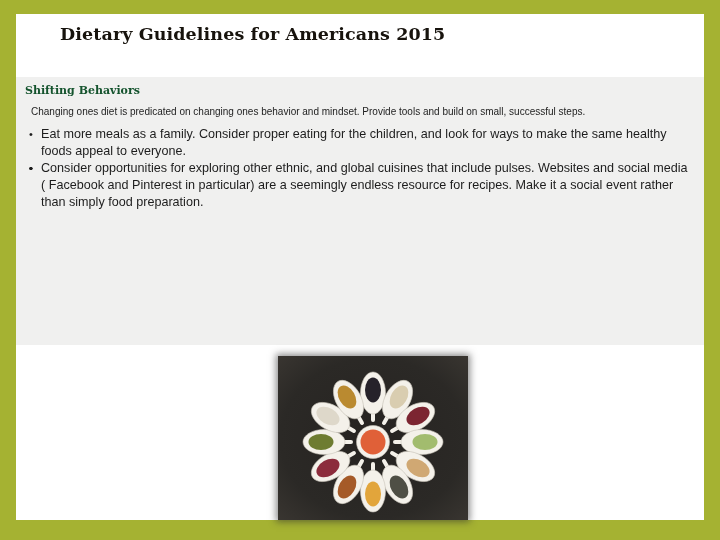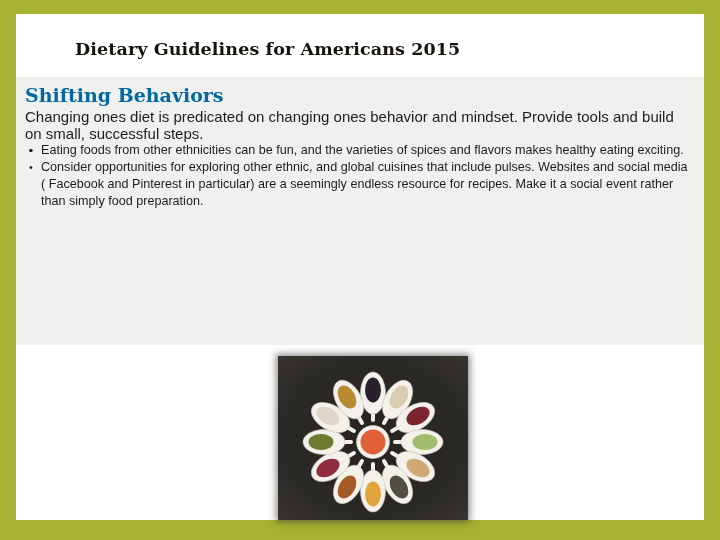--- a/index.html
+++ b/index.html
@@ -11,45 +11,45 @@
   }
   .slide {
     position: absolute;
     left: 16px; top: 14px;
     width: 688px; height: 506px;
     background: #fffffe;
   }
   .title {
     position: absolute;
     left: 44px; top: 10px;
-    margin: 15px;
+    margin: 0;
     font-family: "DejaVu Serif", serif;
     font-weight: bold;
     font-size: 17.5px;
     color: #17130d;
     letter-spacing: 0.1px;
   }
   .content-box {
     position: absolute;
     left: 0; top: 63px;
     width: 688px; height: 268px;
     box-sizing: border-box;
     padding: 7px 16px 0 9px;
     overflow: hidden;
   }
   .content-heading {
     margin: 0 0 2px 0;
     font-family: "DejaVu Serif", serif;
     font-weight: bold;
-    font-size: 19px;
-    color: #0369a1;
+    font-size: 11px;
+    color: #14532d;
   }
   .content-intro {
-    margin: 0;
-    font-size: 15px;
+    margin: 6px;
+    font-size: 10px;
     line-height: 17px;
     color: #1d1d1d;
   }
   .bullet-list {
     margin: 0;
     padding: 0;
     list-style: none;
   }
   .bullet-list li {
     position: relative;
@@ -77,24 +77,24 @@
 
 <div class="frame" style="background: rgb(165, 178, 50);">
   <div class="slide" style="background: rgb(255, 255, 255);">
 
     <h1 class="title">Dietary Guidelines for Americans 2015</h1>
 
     <div class="content-box" style="background: rgb(240, 240, 239);">
       <h2 class="content-heading">Shifting Behaviors</h2>
       <p class="content-intro">Changing ones diet is predicated on changing ones behavior and mindset. Provide tools and build on small, successful steps.</p>
       <ul class="bullet-list">
+          <li><span class="dot">•</span><span>Eat more meals as a family. Consider proper eating for the children, and look for ways to make the same healthy foods appeal to everyone.</span></li>
           <li><span class="dot">•</span></li>
           <li><span class="dot">•</span></li>
           <li><span class="dot">•</span></li>
-          <li><span class="dot">•</span><span>Eating foods from other ethnicities can be fun, and the varieties of spices and flavors makes healthy eating exciting.</span></li>
           <li><span class="dot">•</span><span>Consider opportunities for exploring other ethnic, and global cuisines that include pulses. Websites and social media ( Facebook and Pinterest in particular) are a seemingly endless resource for recipes. Make it a social event rather than simply food preparation.</span></li>
         </ul>
     </div>
 
     <div class="photo">
       <svg width="190" height="164" viewBox="0 0 190 164" xmlns="http://www.w3.org/2000/svg">
         <defs>
           <radialGradient id="pbg" cx="50%" cy="50%" r="75%">
             <stop offset="0%" stop-color="#262321"></stop>
             <stop offset="65%" stop-color="#2b2926"></stop>

